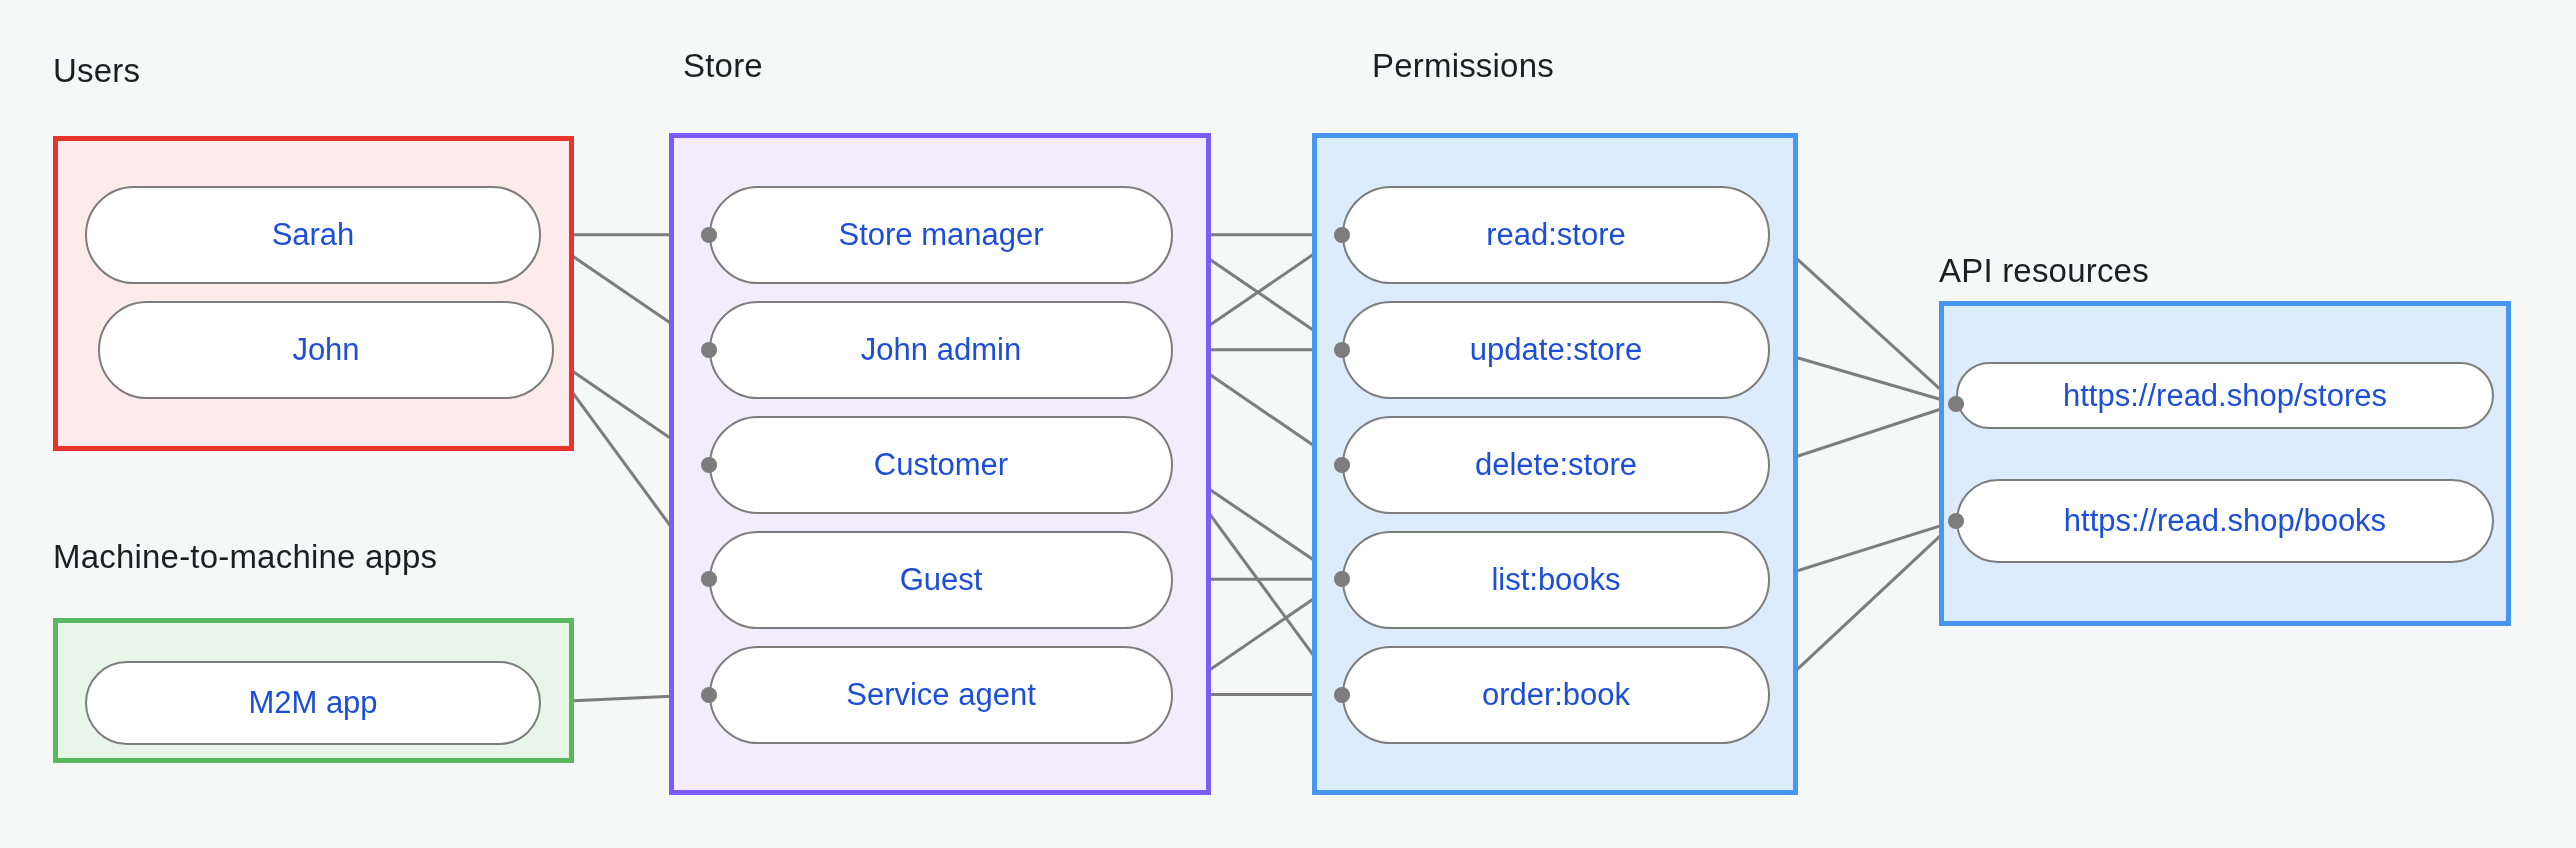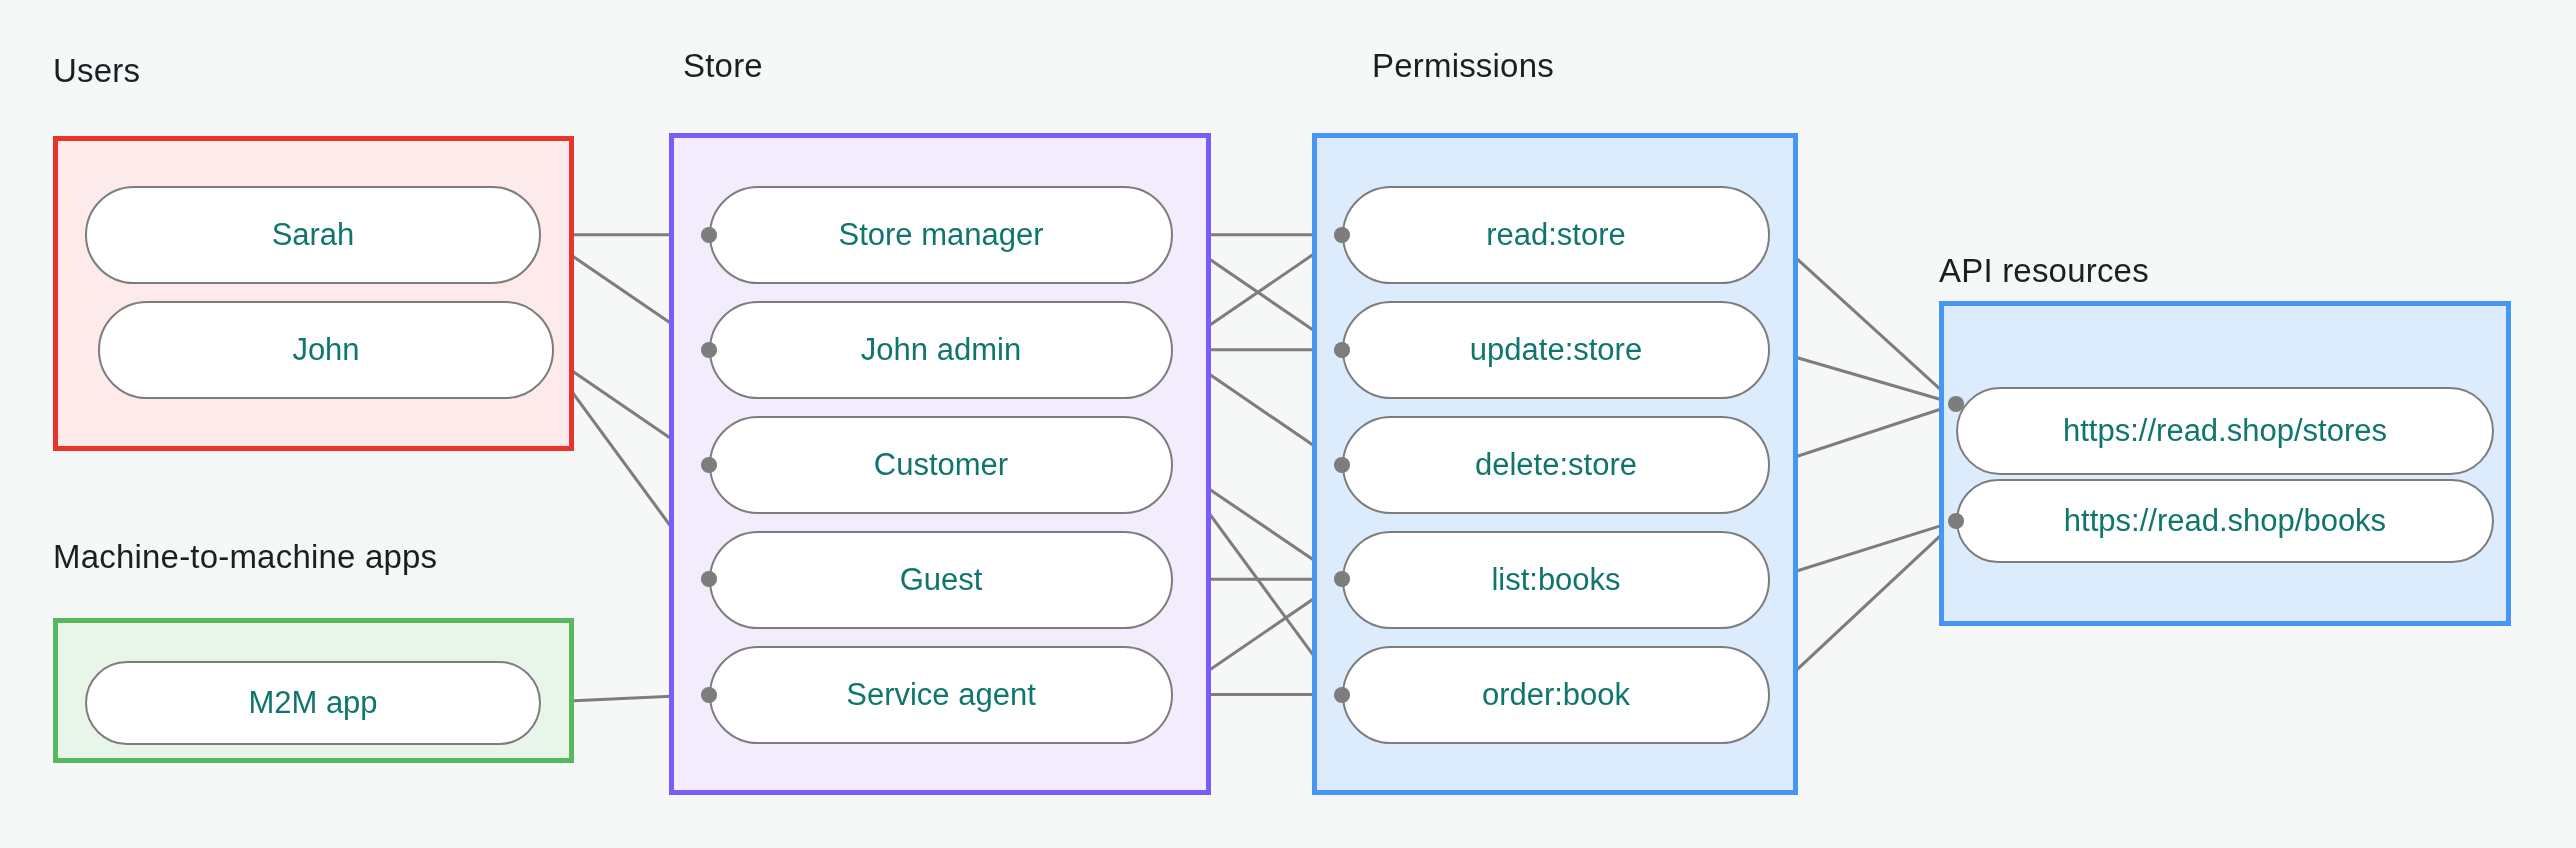--- a/index.html
+++ b/index.html
@@ -46,21 +46,21 @@
 
   .node {
     position: absolute;
     box-sizing: border-box;
     background: #ffffff;
     border: 2.6px solid #7d7d7d;
     border-radius: 872px;
     display: flex;
     align-items: center;
     justify-content: center;
-    color: #0f766e;
+    color: #1d4ed8;
     font-size: 31px;
     white-space: nowrap;
     z-index: 3;
   }
   .anchor {
     position: absolute;
     width: 15.7px;
     height: 15.7px;
     margin-left: -7.9px;
     margin-top: -7.9px;
@@ -112,21 +112,21 @@
       <div class="node" style="left: 709px; top: 646px; width: 464px; height: 98px;">Service agent</div>
       <div class="group-label" style="left: 1372px; top: 47px;">Permissions</div>
       <div class="group-box perms" style="left: 1312px; top: 133px; width: 486px; height: 662px; border-color: rgb(71, 149, 245); background: rgb(221, 236, 253);"></div>
       <div class="node" style="left: 1342px; top: 186px; width: 428px; height: 98px;">read:store</div>
       <div class="node" style="left: 1342px; top: 301px; width: 428px; height: 98px;">update:store</div>
       <div class="node" style="left: 1342px; top: 416px; width: 428px; height: 98px;">delete:store</div>
       <div class="node" style="left: 1342px; top: 531px; width: 428px; height: 98px;">list:books</div>
       <div class="node" style="left: 1342px; top: 646px; width: 428px; height: 98px;">order:book</div>
       <div class="group-label" style="left: 1939px; top: 230px; margin-top: 22px;">API resources</div>
       <div class="group-box api" style="left: 1939px; top: 301px; width: 572px; height: 325px; border-color: rgb(71, 149, 245); background: rgb(221, 236, 253);"></div>
-      <div class="node" style="left: 1956px; top: 362px; width: 538px; height: 88px; margin-top: 25px;">https://read.shop/stores</div>
+      <div class="node" style="left: 1956px; top: 362px; width: 538px; height: 67px;">https://read.shop/stores</div>
       <div class="node" style="left: 1956px; top: 479px; width: 538px; height: 84px;">https://read.shop/books</div>
       <div class="anchor" style="left: 709px; top: 235px; background: rgb(125, 125, 125);"></div>
       <div class="anchor" style="left: 709px; top: 350px; background: rgb(125, 125, 125);"></div>
       <div class="anchor" style="left: 709px; top: 465px; background: rgb(125, 125, 125);"></div>
       <div class="anchor" style="left: 709px; top: 579px; background: rgb(125, 125, 125);"></div>
       <div class="anchor" style="left: 709px; top: 695px; background: rgb(125, 125, 125);"></div>
       <div class="anchor" style="left: 1342px; top: 235px; background: rgb(125, 125, 125);"></div>
       <div class="anchor" style="left: 1342px; top: 350px; background: rgb(125, 125, 125);"></div>
       <div class="anchor" style="left: 1342px; top: 465px; background: rgb(125, 125, 125);"></div>
       <div class="anchor" style="left: 1342px; top: 579px; background: rgb(125, 125, 125);"></div>

